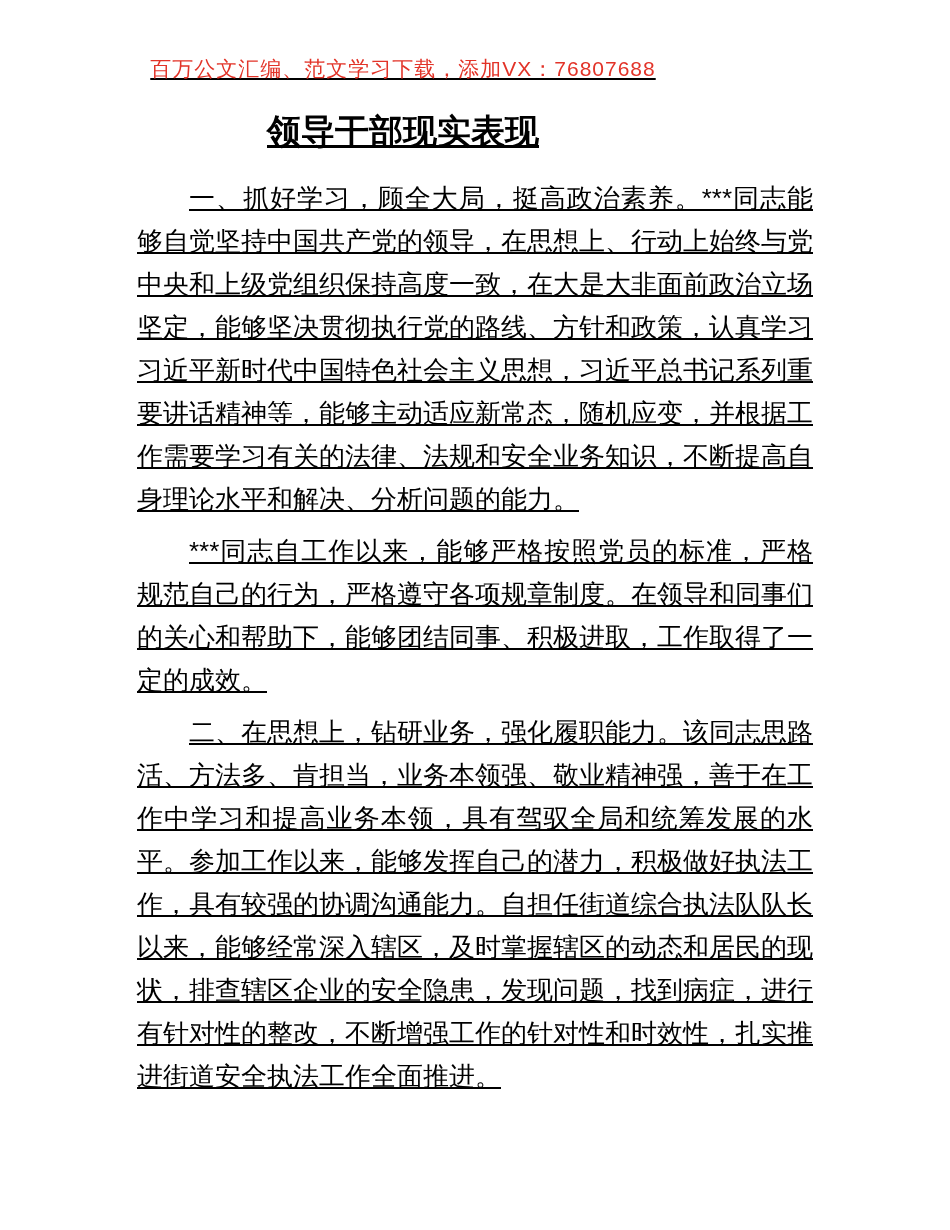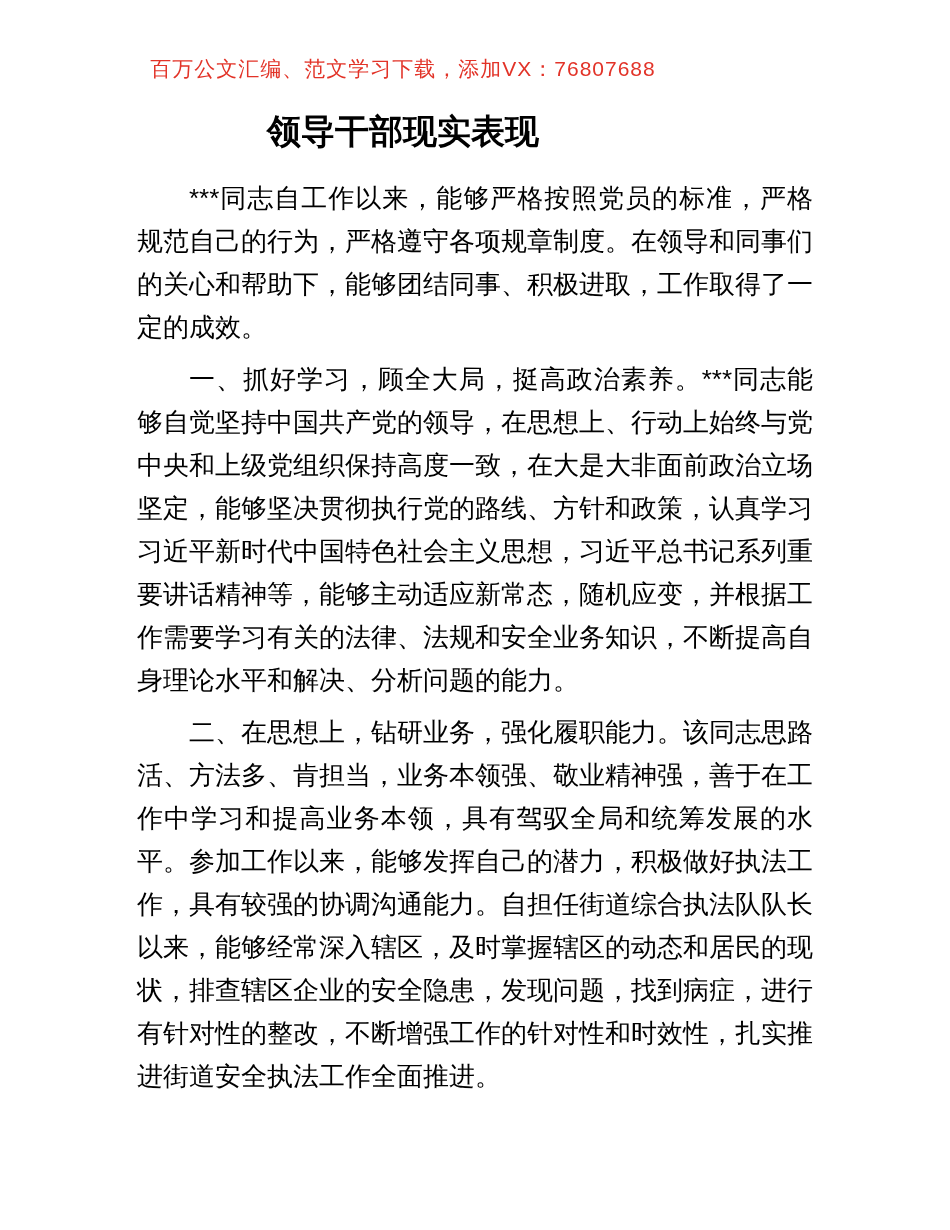--- a/index.html
+++ b/index.html
@@ -12,20 +12,21 @@
     height: 1230px;
     font-family: "Liberation Sans", "DejaVu Sans", sans-serif;
     color: #000000;
     overflow: hidden;
   }
   .page {
     position: relative;
     width: 806px;
     height: 1230px;
     background: #ffffff;
+    text-decoration: underline;
   }
   .watermark-notice {
     margin: 0;
     padding-top: 55px;
     text-align: center;
     font-size: 21px;
     line-height: 28px;
     color: #e23328;
     letter-spacing: 1px;
   }
@@ -54,18 +55,18 @@
 </head>
 <body>
 
 <div class="page">
 
   <div class="watermark-notice">百万公文汇编、范文学习下载，添加VX：76807688</div>
 
   <h1 class="doc-title">领导干部现实表现</h1>
 
   <div class="doc-body">
+    <p>一、抓好学习，顾全大局，挺高政治素养。***同志能够自觉坚持中国共产党的领导，在思想上、行动上始终与党中央和上级党组织保持高度一致，在大是大非面前政治立场坚定，能够坚决贯彻执行党的路线、方针和政策，认真学习习近平新时代中国特色社会主义思想，习近平总书记系列重要讲话精神等，能够主动适应新常态，随机应变，并根据工作需要学习有关的法律、法规和安全业务知识，不断提高自身理论水平和解决、分析问题的能力。</p>
     <p>***同志自工作以来，能够严格按照党员的标准，严格规范自己的行为，严格遵守各项规章制度。在领导和同事们的关心和帮助下，能够团结同事、积极进取，工作取得了一定的成效。</p>
-    <p>一、抓好学习，顾全大局，挺高政治素养。***同志能够自觉坚持中国共产党的领导，在思想上、行动上始终与党中央和上级党组织保持高度一致，在大是大非面前政治立场坚定，能够坚决贯彻执行党的路线、方针和政策，认真学习习近平新时代中国特色社会主义思想，习近平总书记系列重要讲话精神等，能够主动适应新常态，随机应变，并根据工作需要学习有关的法律、法规和安全业务知识，不断提高自身理论水平和解决、分析问题的能力。</p>
     <p>二、在思想上，钻研业务，强化履职能力。该同志思路活、方法多、肯担当，业务本领强、敬业精神强，善于在工作中学习和提高业务本领，具有驾驭全局和统筹发展的水平。参加工作以来，能够发挥自己的潜力，积极做好执法工作，具有较强的协调沟通能力。自担任街道综合执法队队长以来，能够经常深入辖区，及时掌握辖区的动态和居民的现状，排查辖区企业的安全隐患，发现问题，找到病症，进行有针对性的整改，不断增强工作的针对性和时效性，扎实推进街道安全执法工作全面推进。</p>
   </div>
 
 </div>
 
 </body></html>

